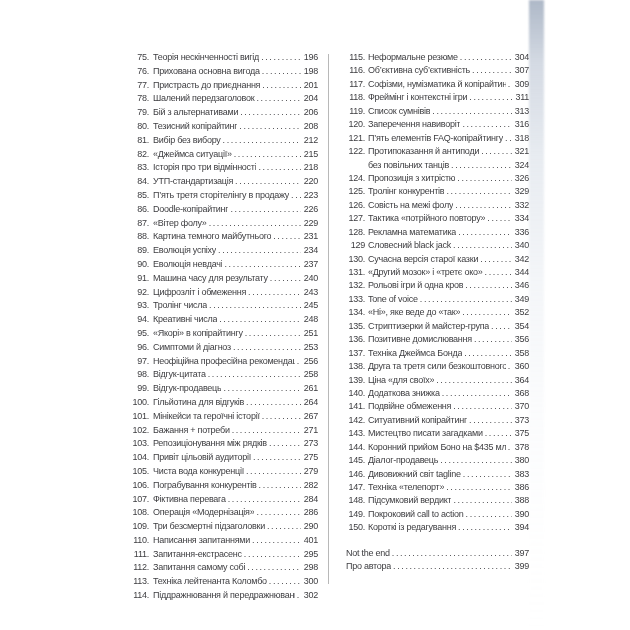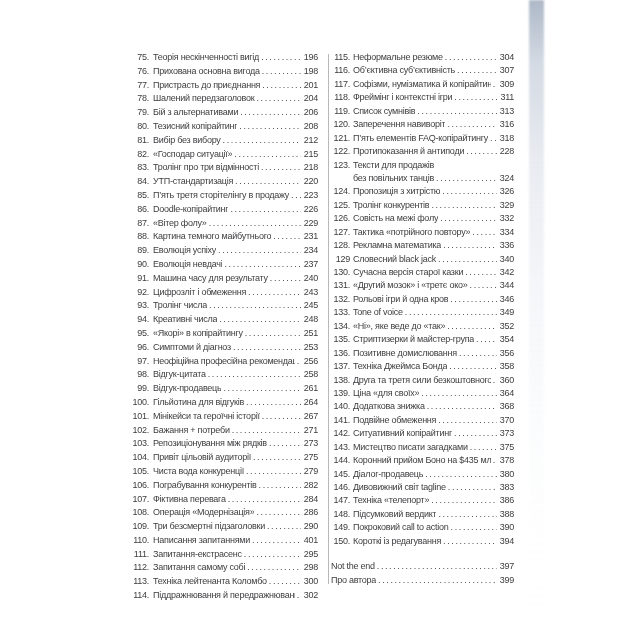--- a/index.html
+++ b/index.html
@@ -9,21 +9,21 @@
   }
   html,body{margin:0;padding:0;}
   body{
     width:630px;height:630px;overflow:hidden;position:relative;
     background:var(--bg);
     font-family:"Liberation Sans","DejaVu Sans",sans-serif;
   }
   .sheet{position:absolute;inset:0;}
   .toc-col{position:absolute;top:52px;}
   .toc-left{left:129px;width:189px;}
-  .toc-right{left:331px;width:183px;}
+  .toc-right{left:346px;width:183px;}
   .row{
     display:flex;align-items:baseline;
     color:var(--text);font-size:9px;letter-spacing:-0.25px;white-space:nowrap;
   }
   .toc-left .row{height:13.8px;}
   .toc-right .row{height:13.45px;}
   .num{flex:0 0 20px;text-align:right;margin-right:4px;}
   .toc-right .num{flex-basis:19px;margin-right:3px;}
   .title{flex:0 1 auto;min-width:0;overflow:hidden;}
   .dots{
@@ -91,27 +91,27 @@
         <span class="pg">208</span>
       </div>
       <div class="row">
         <span class="num">81.</span>
         <span class="title">Вибір без вибору</span>
         <span class="dots">........................................................................................................................</span>
         <span class="pg">212</span>
       </div>
       <div class="row">
         <span class="num">82.</span>
-        <span class="title">«Господар ситуації»</span>
+        <span class="title">«Джеймса ситуації»</span>
         <span class="dots">........................................................................................................................</span>
         <span class="pg">215</span>
       </div>
       <div class="row">
         <span class="num">83.</span>
-        <span class="title">Тролінг про три відмінності</span>
+        <span class="title">Історія про три відмінності</span>
         <span class="dots">........................................................................................................................</span>
         <span class="pg">218</span>
       </div>
       <div class="row">
         <span class="num">84.</span>
         <span class="title">УТП-стандартизація</span>
         <span class="dots">........................................................................................................................</span>
         <span class="pg">220</span>
       </div>
       <div class="row">
@@ -336,25 +336,21 @@
       <div class="row">
         <span class="num">121.</span>
         <span class="title">П’ять елементів FAQ-копірайтингу</span>
         <span class="dots">........................................................................................................................</span>
         <span class="pg">318</span>
       </div>
       <div class="row">
         <span class="num">122.</span>
         <span class="title">Протипоказання й антиподи</span>
         <span class="dots">........................................................................................................................</span>
-        <span class="pg">228</span>
-      </div>
-      <div class="row">
-        <span class="num">123.</span>
-        <span class="title">Тексти для продажів</span>
+        <span class="pg">321</span>
       </div>
       <div class="row">
         <span class="num"></span>
         <span class="title">без повільних танців</span>
         <span class="dots">........................................................................................................................</span>
         <span class="pg">324</span>
       </div>
       <div class="row">
         <span class="num">124.</span>
         <span class="title">Пропозиція з хитрістю</span>

